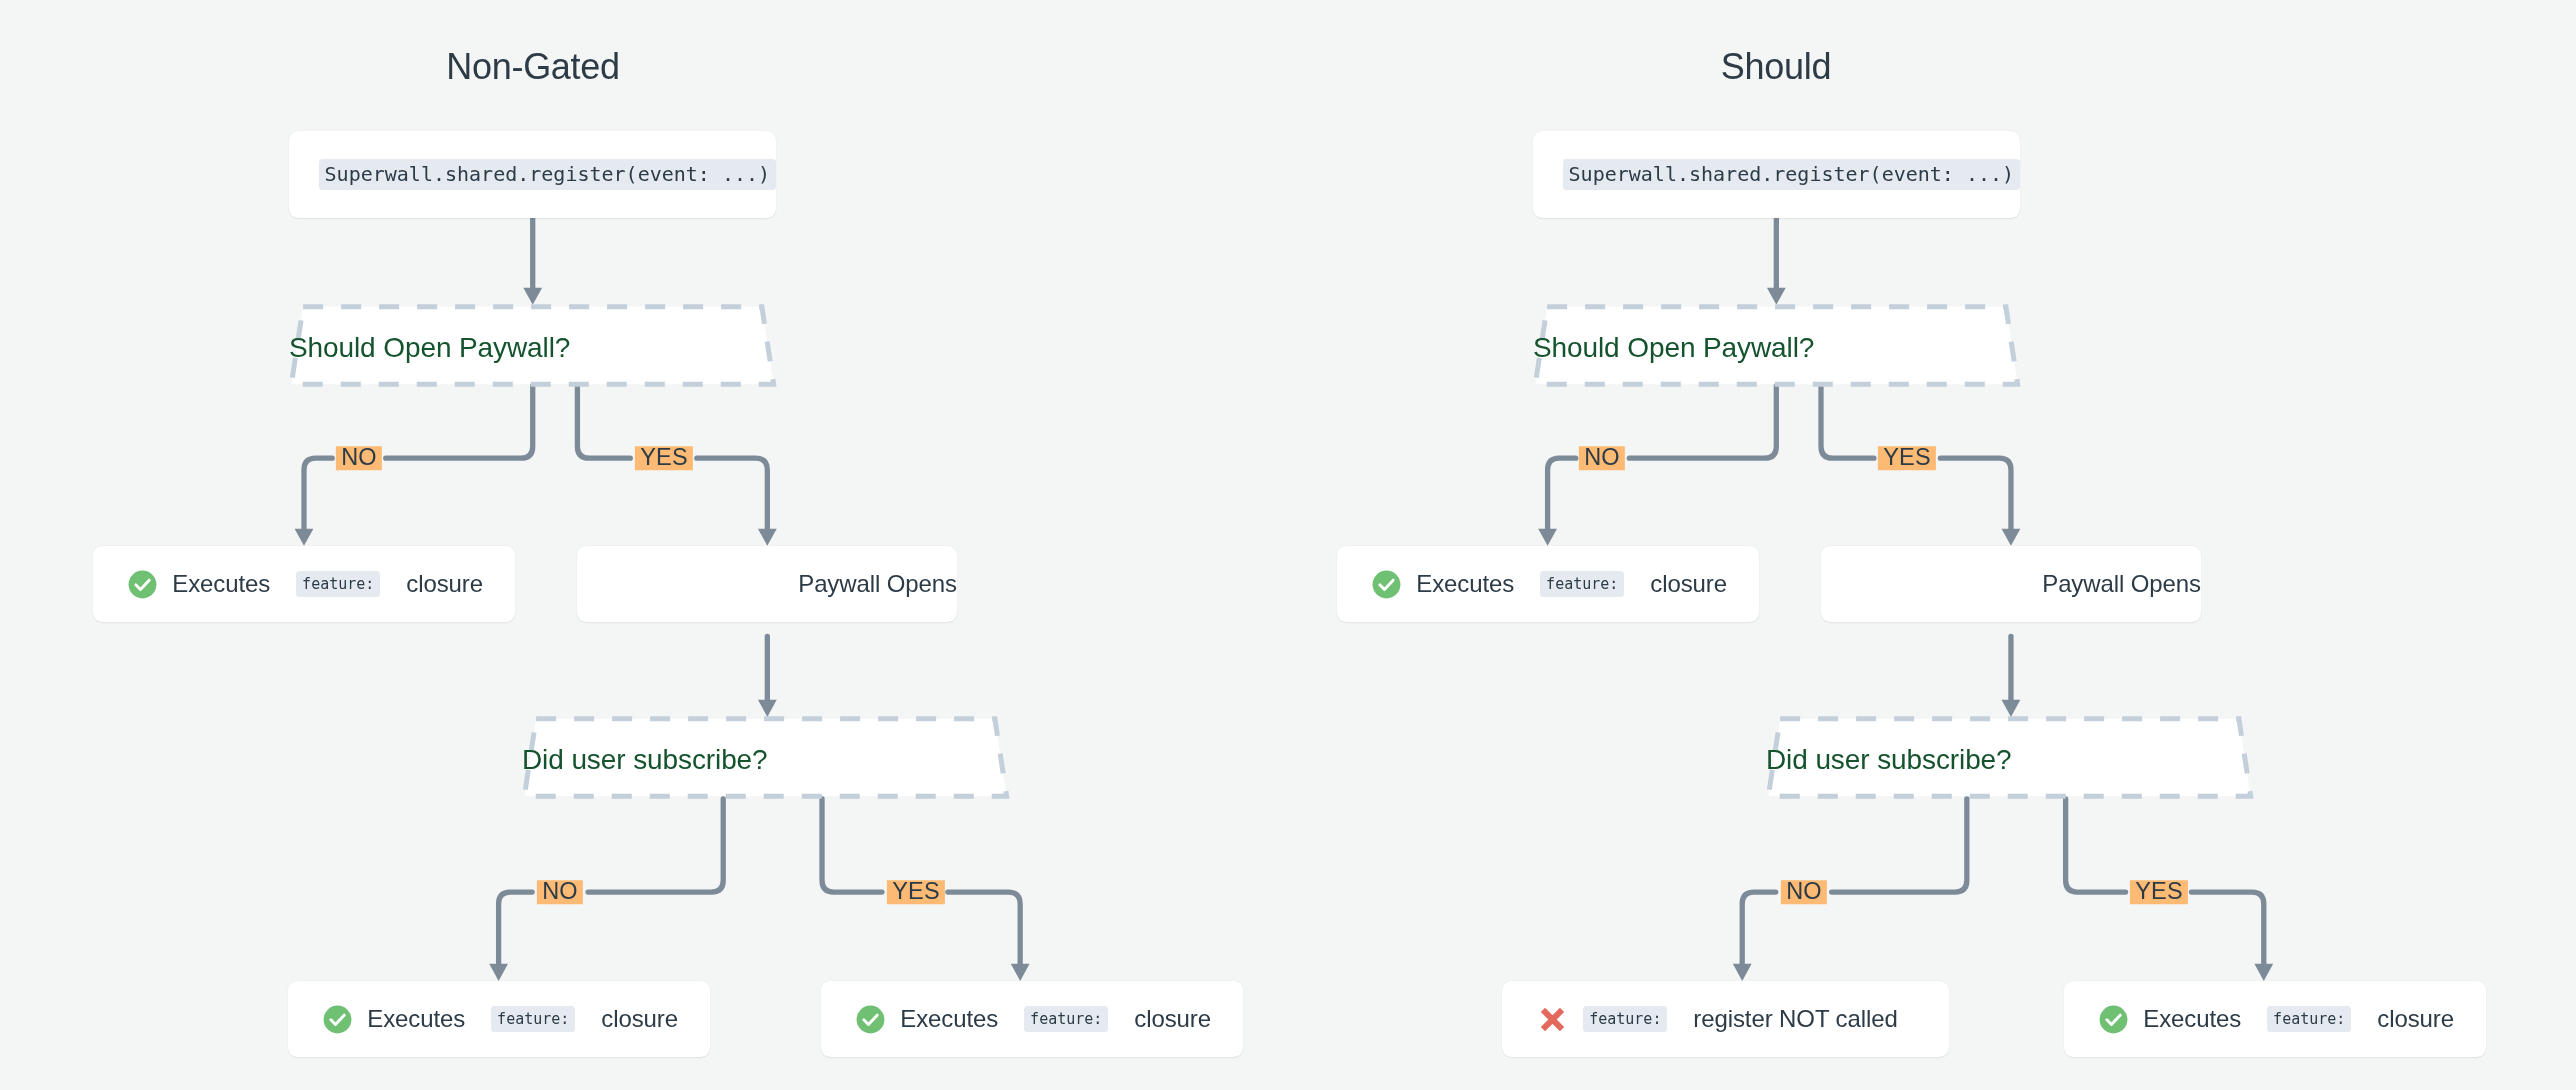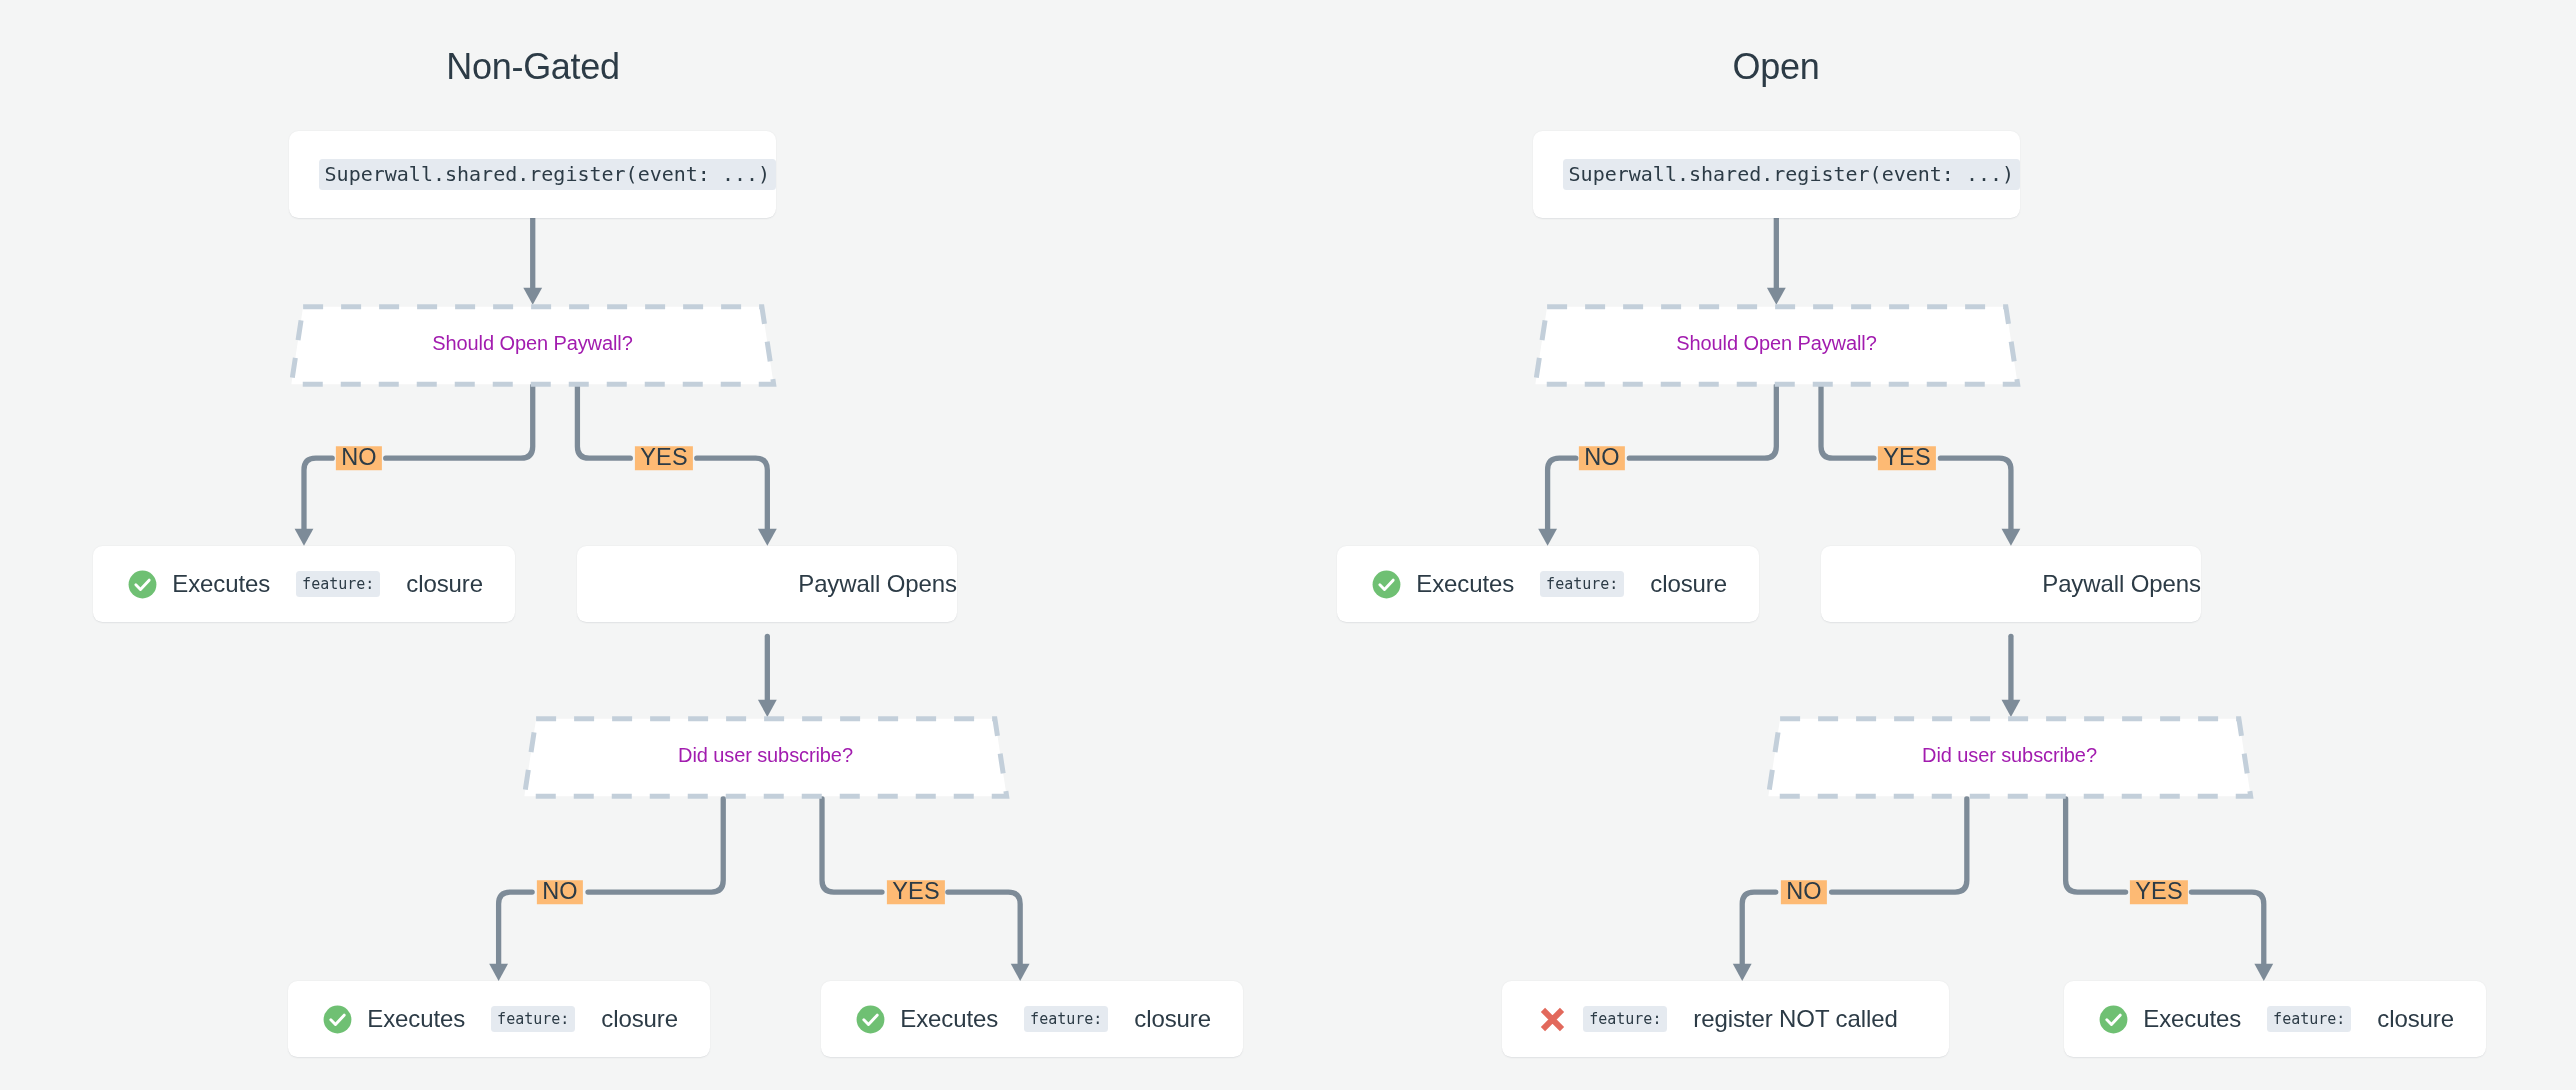--- a/index.html
+++ b/index.html
@@ -109,23 +109,22 @@
     fill: #ffffff;
     stroke: #c3cfda;
     stroke-width: 5;
     stroke-dasharray: 20 18;
     stroke-linecap: butt;
   }
   .decision .dec-label {
     position: absolute;
     left: 0;
     width: 100%;
-    text-align: center;
-    font-size: 20px;
-    color: #a21caf;
+    font-size: 28px;
+    color: #14532d;
     white-space: nowrap;
     letter-spacing: -0.1px;
   }
 
   
   .icon-wrap {
     flex: 0 0 auto;
     display: flex;
     align-items: center;
     justify-content: center;
@@ -186,21 +185,21 @@
     <path class="wire" d="M3020,1517 L2983,1517 Q2963,1517 2963,1537 L2963,1645"></path>
     <polygon class="wirehead" points="2947,1639 2979,1639 2963,1668"></polygon>
 
     <path class="wire" d="M3513,1358 L3513,1497 Q3513,1517 3533,1517 L3615,1517"></path>
     <path class="wire" d="M3727,1517 L3830,1517 Q3850,1517 3850,1537 L3850,1645"></path>
     <polygon class="wirehead" points="3834,1639 3866,1639 3850,1668"></polygon>
   </svg>
 
   <div class="col-title" style="left:533px; top:46px;">Non-Gated</div>
 
-  <div class="col-title" style="left:1776px; top:46px;">Open</div>
+  <div class="col-title" style="left:1776px; top:46px;">Should</div>
 
   <div class="node center" style="left:289px; top:131px; width:487px; height:87px;">
     <span class="code big">Superwall.shared.register(event: ...)</span>
   </div>
 
   <div class="decision" style="left:289px; top:305px; width:487px; height:81px;">
     <svg width="487" height="81" viewBox="0 0 828 137" preserveAspectRatio="none">
       <path class="dec-shape" vector-effect="non-scaling-stroke" d="M24,3 L804,3 L824,134 L4,134 Z"></path>
     </svg>
     <div class="dec-label" style="top:27px;">Should Open Paywall?</div>

